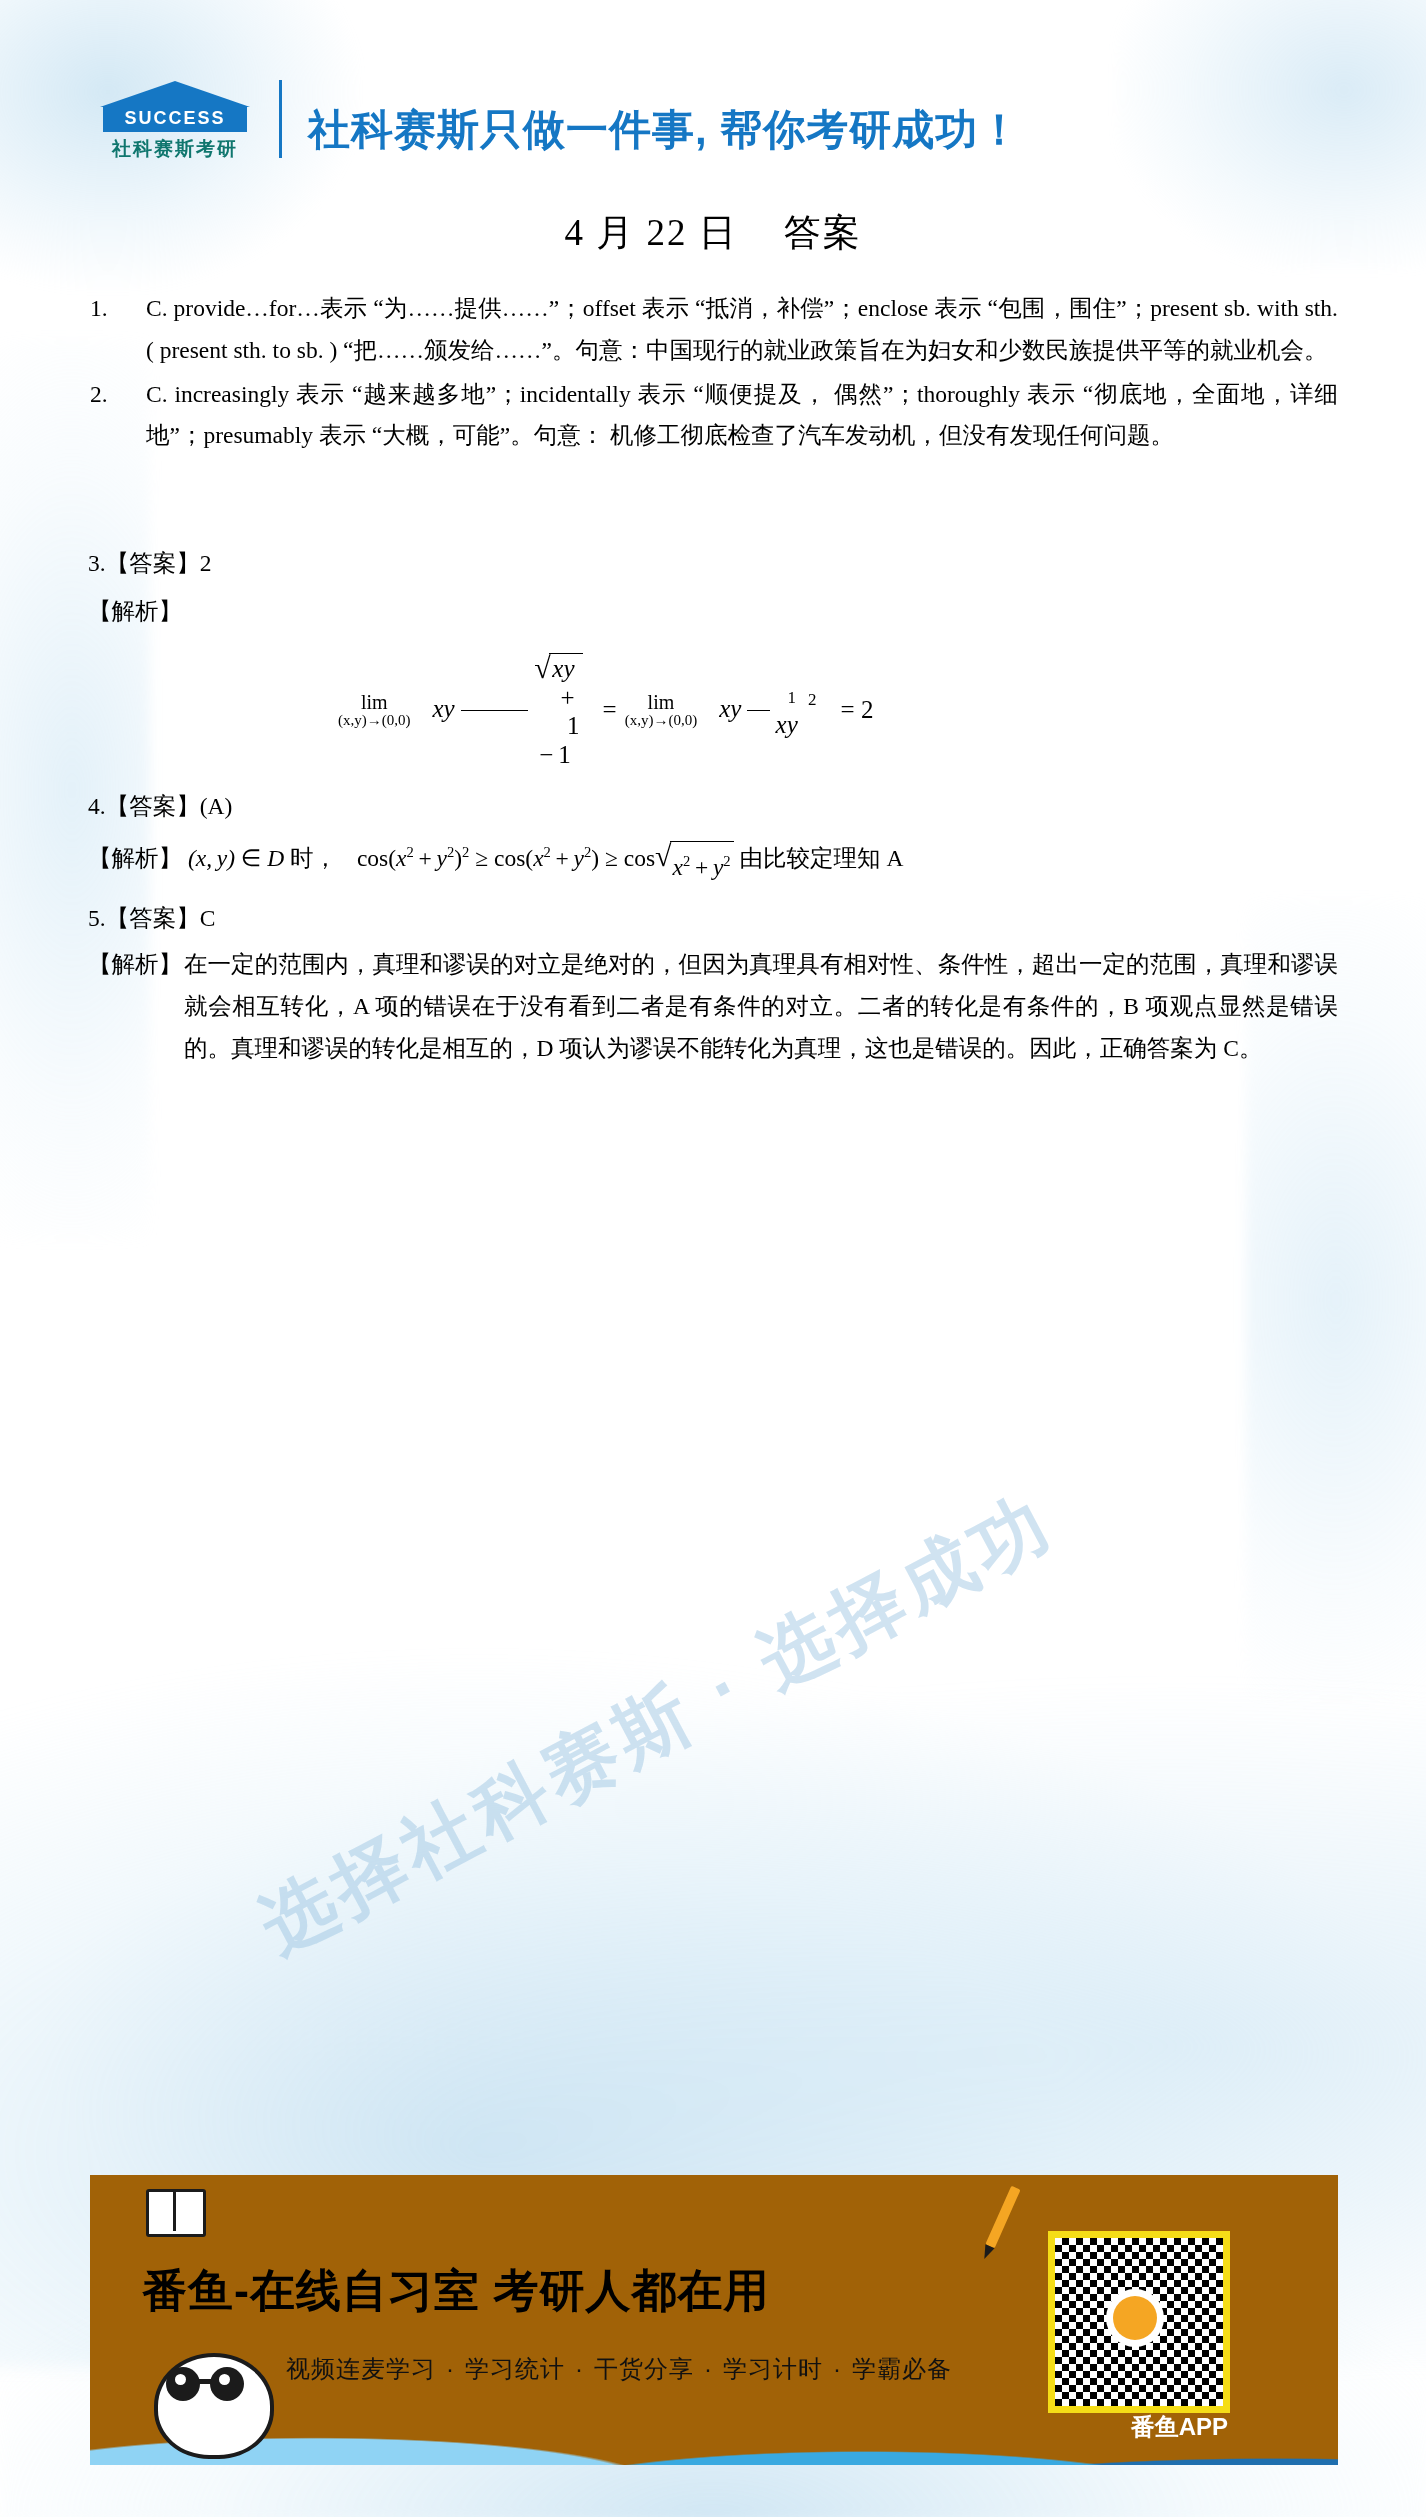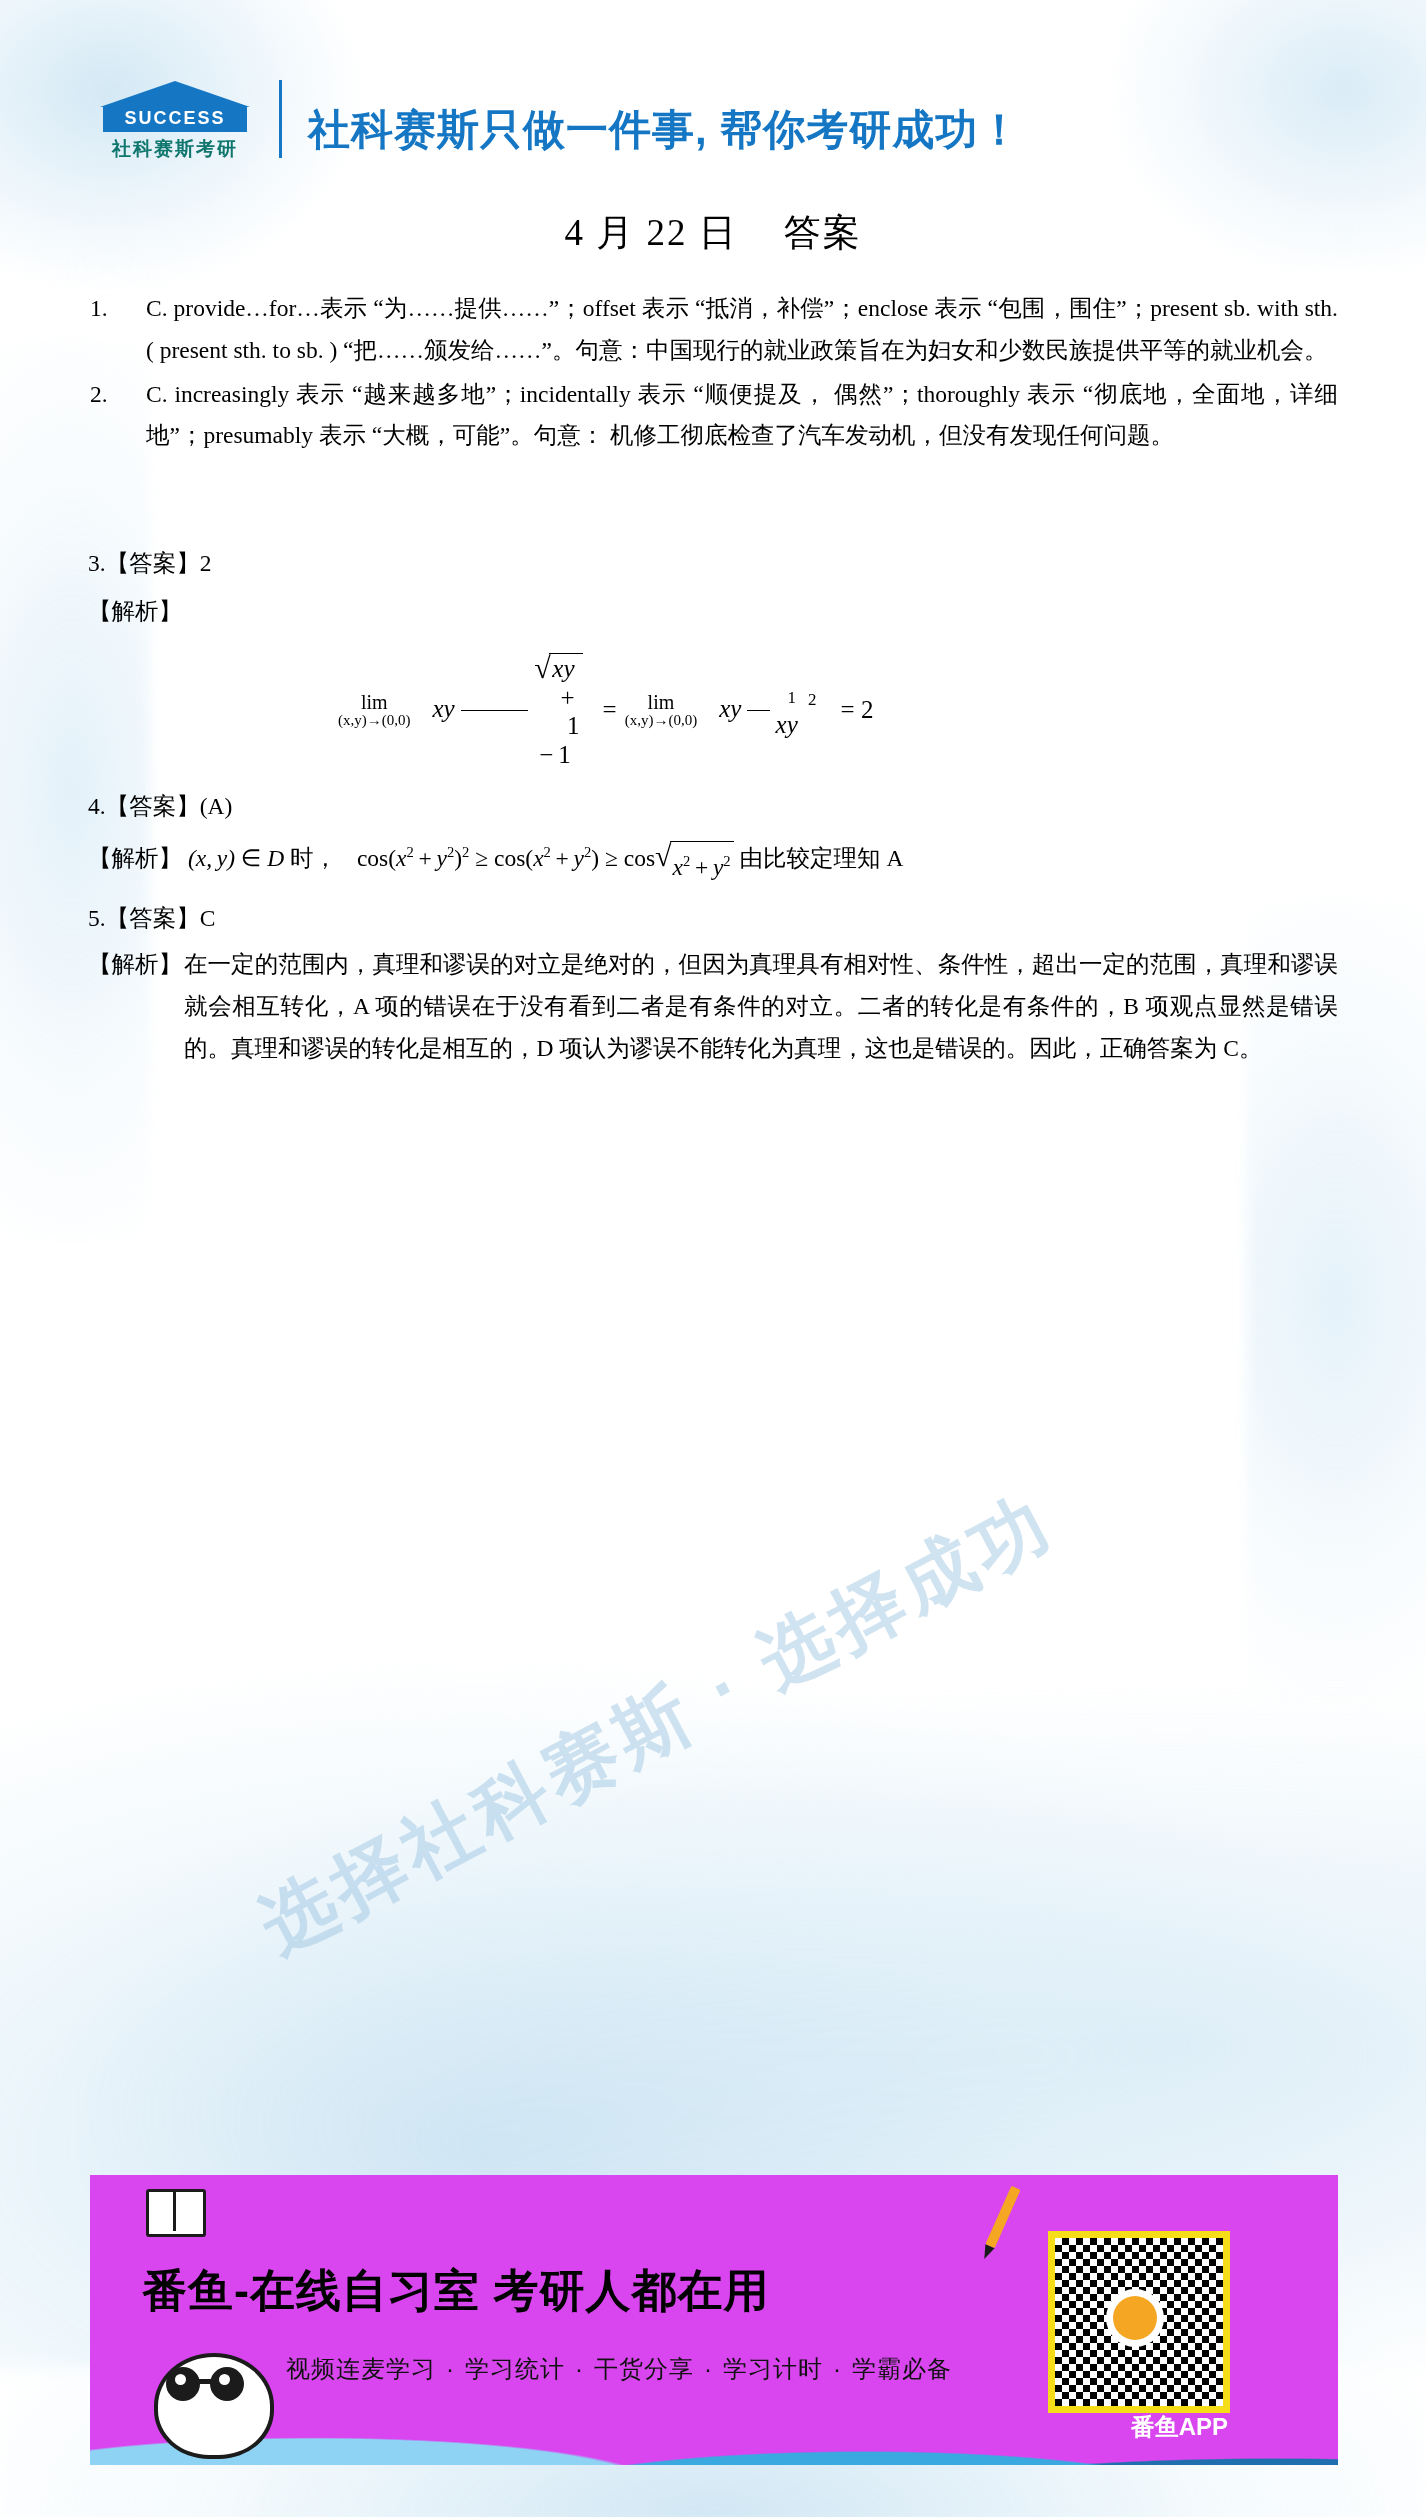--- a/index.html
+++ b/index.html
@@ -242,21 +242,21 @@
   }
   .wm1 { left: 215px; top: 1675px; }
 
   
   .banner {
     position: absolute;
     left: 90px;
     bottom: 52px;
     width: 1248px;
     height: 290px;
-    background: #d946ef;
+    background: #a16207;
     z-index: 4;
     overflow: hidden;
   }
   .banner .wave {
     position: absolute;
     left: 0; bottom: 0; width: 1248px; height: 110px;
     background:
       radial-gradient(ellipse 560px 80px at 18% 120%, #8fd3f4 0%, #8fd3f4 60%, rgba(143,211,244,0) 62%),
       radial-gradient(ellipse 520px 70px at 62% 128%, #39a9e0 0%, #39a9e0 62%, rgba(57,169,224,0) 64%),
       radial-gradient(ellipse 600px 66px at 95% 132%, #1f6fae 0%, #1f6fae 62%, rgba(31,111,174,0) 64%);

